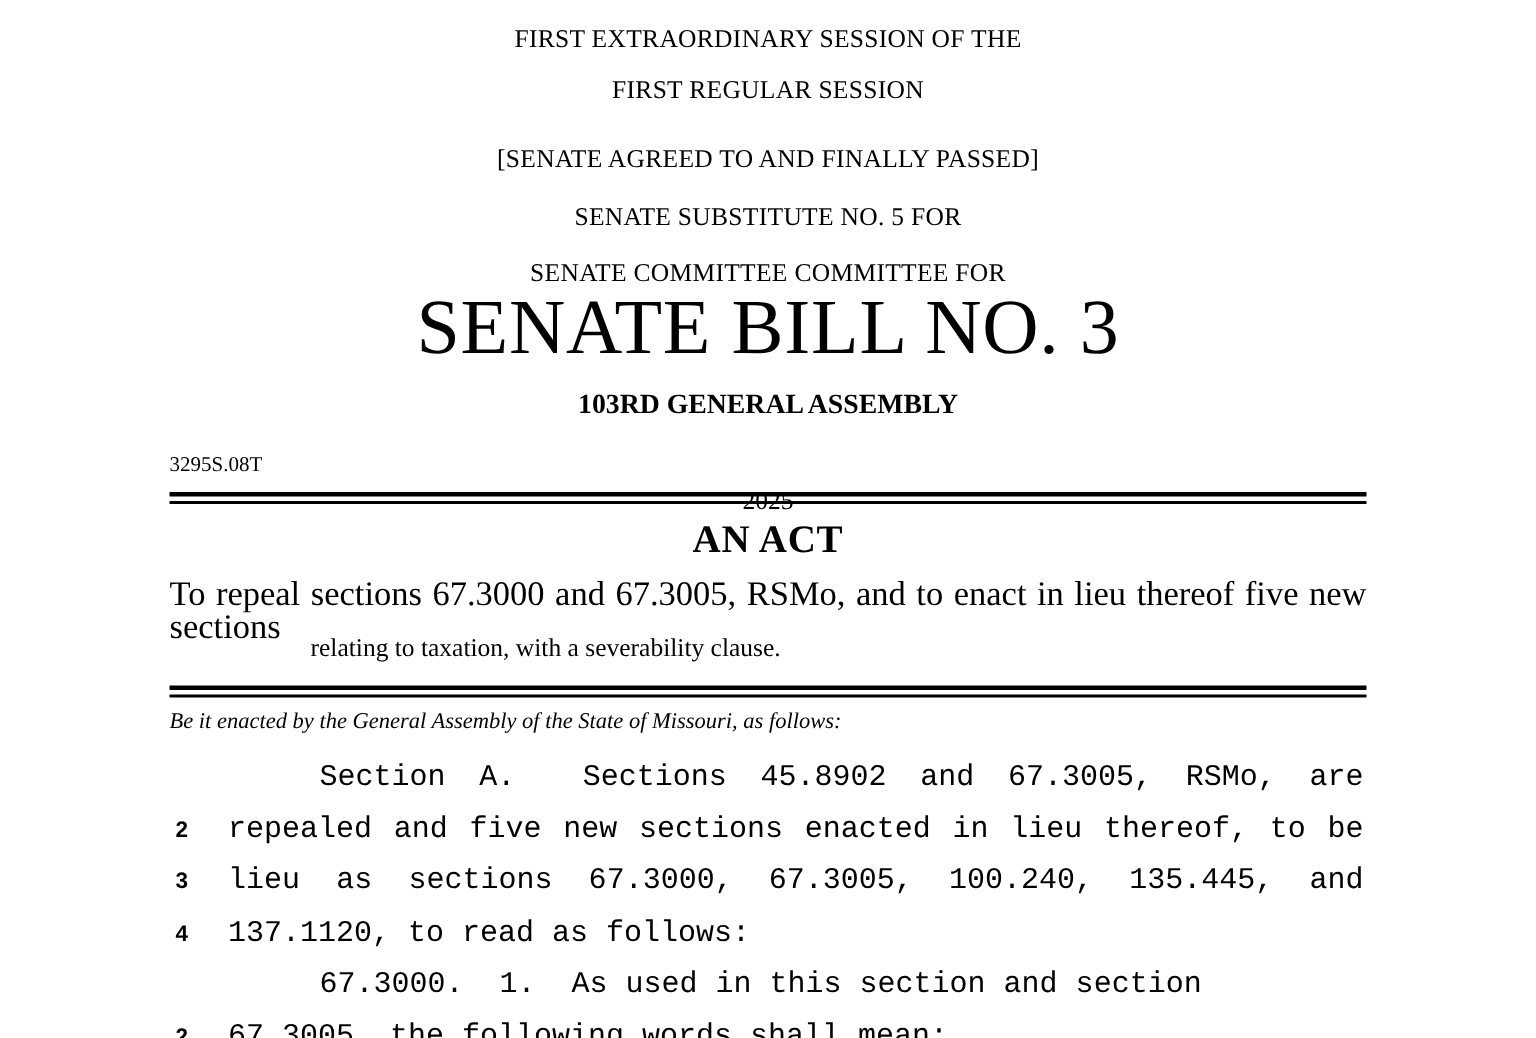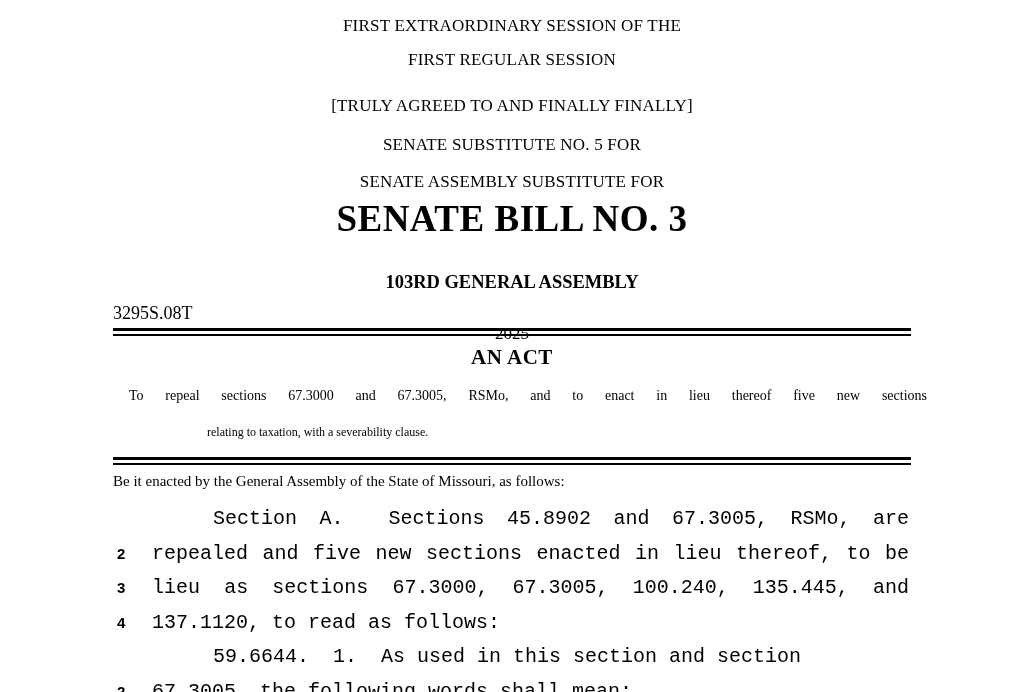--- a/index.html
+++ b/index.html
@@ -14,70 +14,70 @@
   }
   .c { position: absolute; left: 0; width: 100%; text-align: center; white-space: pre; }
   .caps { font-size: 17px; letter-spacing: 0.2px; }
   .t-session1 { top: 16px; }
   .t-session2 { top: 50px; }
   .t-passage  { top: 96px; }
   .t-sub1     { top: 135px; }
   .t-sub2     { top: 172px; }
   .t-billtitle {
     top: 193px;
-    font-size: 37px;
-    font-weight: bold;
+    font-size: 52px;
+    font-weight: normal;
     line-height: 52px;
     letter-spacing: 0.5px;
   }
-  .t-assembly { top: 272px; font-size: 18.5px; font-weight: bold; }
+  .t-assembly { top: 260px; font-size: 18.5px; font-weight: bold; }
   .t-year     { top: 288px; font-size: 17px; margin-top: 36px; }
   .t-billnum  {
     position: absolute;
     left: 113px;
     top: 303px;
-    font-size: 18px;
+    font-size: 14px;
   }
   .dbl-rule { position: absolute; left: 113px; width: 798px; }
   .rule-top { top: 328px; }
   .rule-bottom { top: 457px; }
   .dbl-rule .thick { height: 3px; background: #000; }
   .dbl-rule .rgap  { height: 3px; }
   .dbl-rule .thin  { height: 2px; background: #000; }
   .t-anact {
     top: 345px;
-    font-size: 21px;
+    font-size: 26px;
     font-weight: bold;
     letter-spacing: 0.5px;
   }
   .t-title1 {
     position: absolute;
     top: 385px;
     left: 113px;
     width: 798px;
-    font-size: 14px;
+    font-size: 23px;
     line-height: 22px;
     text-align: justify;
     text-align-last: justify;
     white-space: pre-wrap;
-    margin-left: 16px;
   }
   .t-title2 {
     position: absolute;
     top: 421px;
     left: 207px;
-    font-size: 12px;
+    font-size: 17px;
     line-height: 22px;
     white-space: pre;
   }
   .t-enacting {
     position: absolute;
     top: 471px;
     left: 113px;
     font-size: 15px;
+    font-style: italic;
     line-height: 20px;
     white-space: pre;
   }
   .bill-body { position: absolute; top: 502px; left: 0; right: 0; }
   .row { position: relative; height: 34.6px; }
   .num {
     position: absolute;
     left: 117px;
     top: 0;
     width: 30px;
@@ -99,23 +99,23 @@
   .txt.jus { text-align: justify; text-align-last: justify; }
   .txt.ind { text-indent: 61px; }
 </style>
 </head>
 <body>
 
 <div class="page">
 
   <div class="c caps t-session1">FIRST EXTRAORDINARY SESSION OF THE</div>
   <div class="c caps t-session2">FIRST REGULAR SESSION</div>
-  <div class="c caps t-passage">[TRULY AGREED TO AND FINALLY FINALLY]</div>
+  <div class="c caps t-passage">[SENATE AGREED TO AND FINALLY PASSED]</div>
   <div class="c caps t-sub1">SENATE SUBSTITUTE NO. 5 FOR</div>
-  <div class="c caps t-sub2">SENATE ASSEMBLY SUBSTITUTE FOR</div>
+  <div class="c caps t-sub2">SENATE COMMITTEE COMMITTEE FOR</div>
   <div class="c t-billtitle">SENATE BILL NO. 3</div>
   <div class="c t-assembly">103RD GENERAL ASSEMBLY</div>
   <div class="c t-year">2025</div>
   <div class="t-billnum">3295S.08T</div>
 
   <div class="dbl-rule rule-top">
     <div class="thick"></div>
     <div class="rgap"></div>
     <div class="thin"></div>
   </div>
@@ -144,21 +144,21 @@
     <div class="row">
       <span class="num">3</span>
       <span class="txt jus">lieu as sections 67.3000, 67.3005, 100.240, 135.445, and</span>
     </div>
     <div class="row">
       <span class="num">4</span>
       <span class="txt">137.1120, to read as follows:</span>
     </div>
     <div class="row">
       <span class="num"></span>
-      <span class="txt ind">59.6644.  1.  As used in this section and section</span>
+      <span class="txt ind">67.3000.  1.  As used in this section and section</span>
     </div>
     <div class="row">
       <span class="num">2</span>
       <span class="txt">67.3005, the following words shall mean:</span>
     </div>
   </div>
 
 </div>
 
 </body></html>

